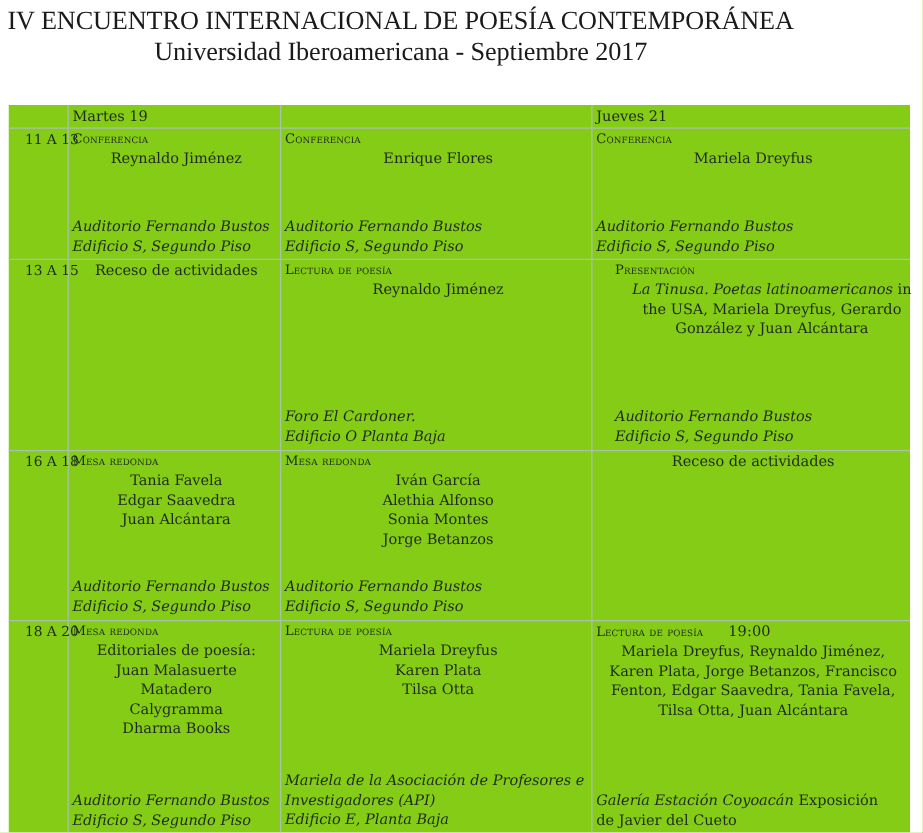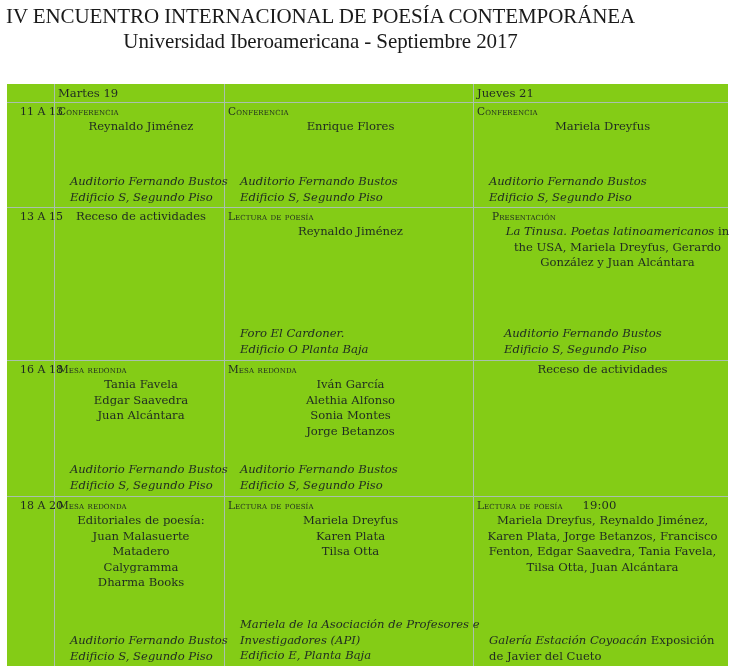--- a/index.html
+++ b/index.html
@@ -83,21 +83,20 @@
       font-variant: normal;
       font-size: 11.6px;
       margin-left: 20px;
     }
     .line { white-space: nowrap; text-align: center; }
     .venue {
       position: absolute;
       left: 3px;
       font-style: italic;
       white-space: nowrap;
-      margin-left: 12px;
     }
     .it { font-style: italic; }
   </style>
 </head>
 <body>
 
 <div class="title-block">
   <div class="title-line">IV ENCUENTRO INTERNACIONAL DE POESÍA CONTEMPORÁNEA</div>
   <div class="title-line">Universidad Iberoamericana - Septiembre 2017</div>
 </div>

